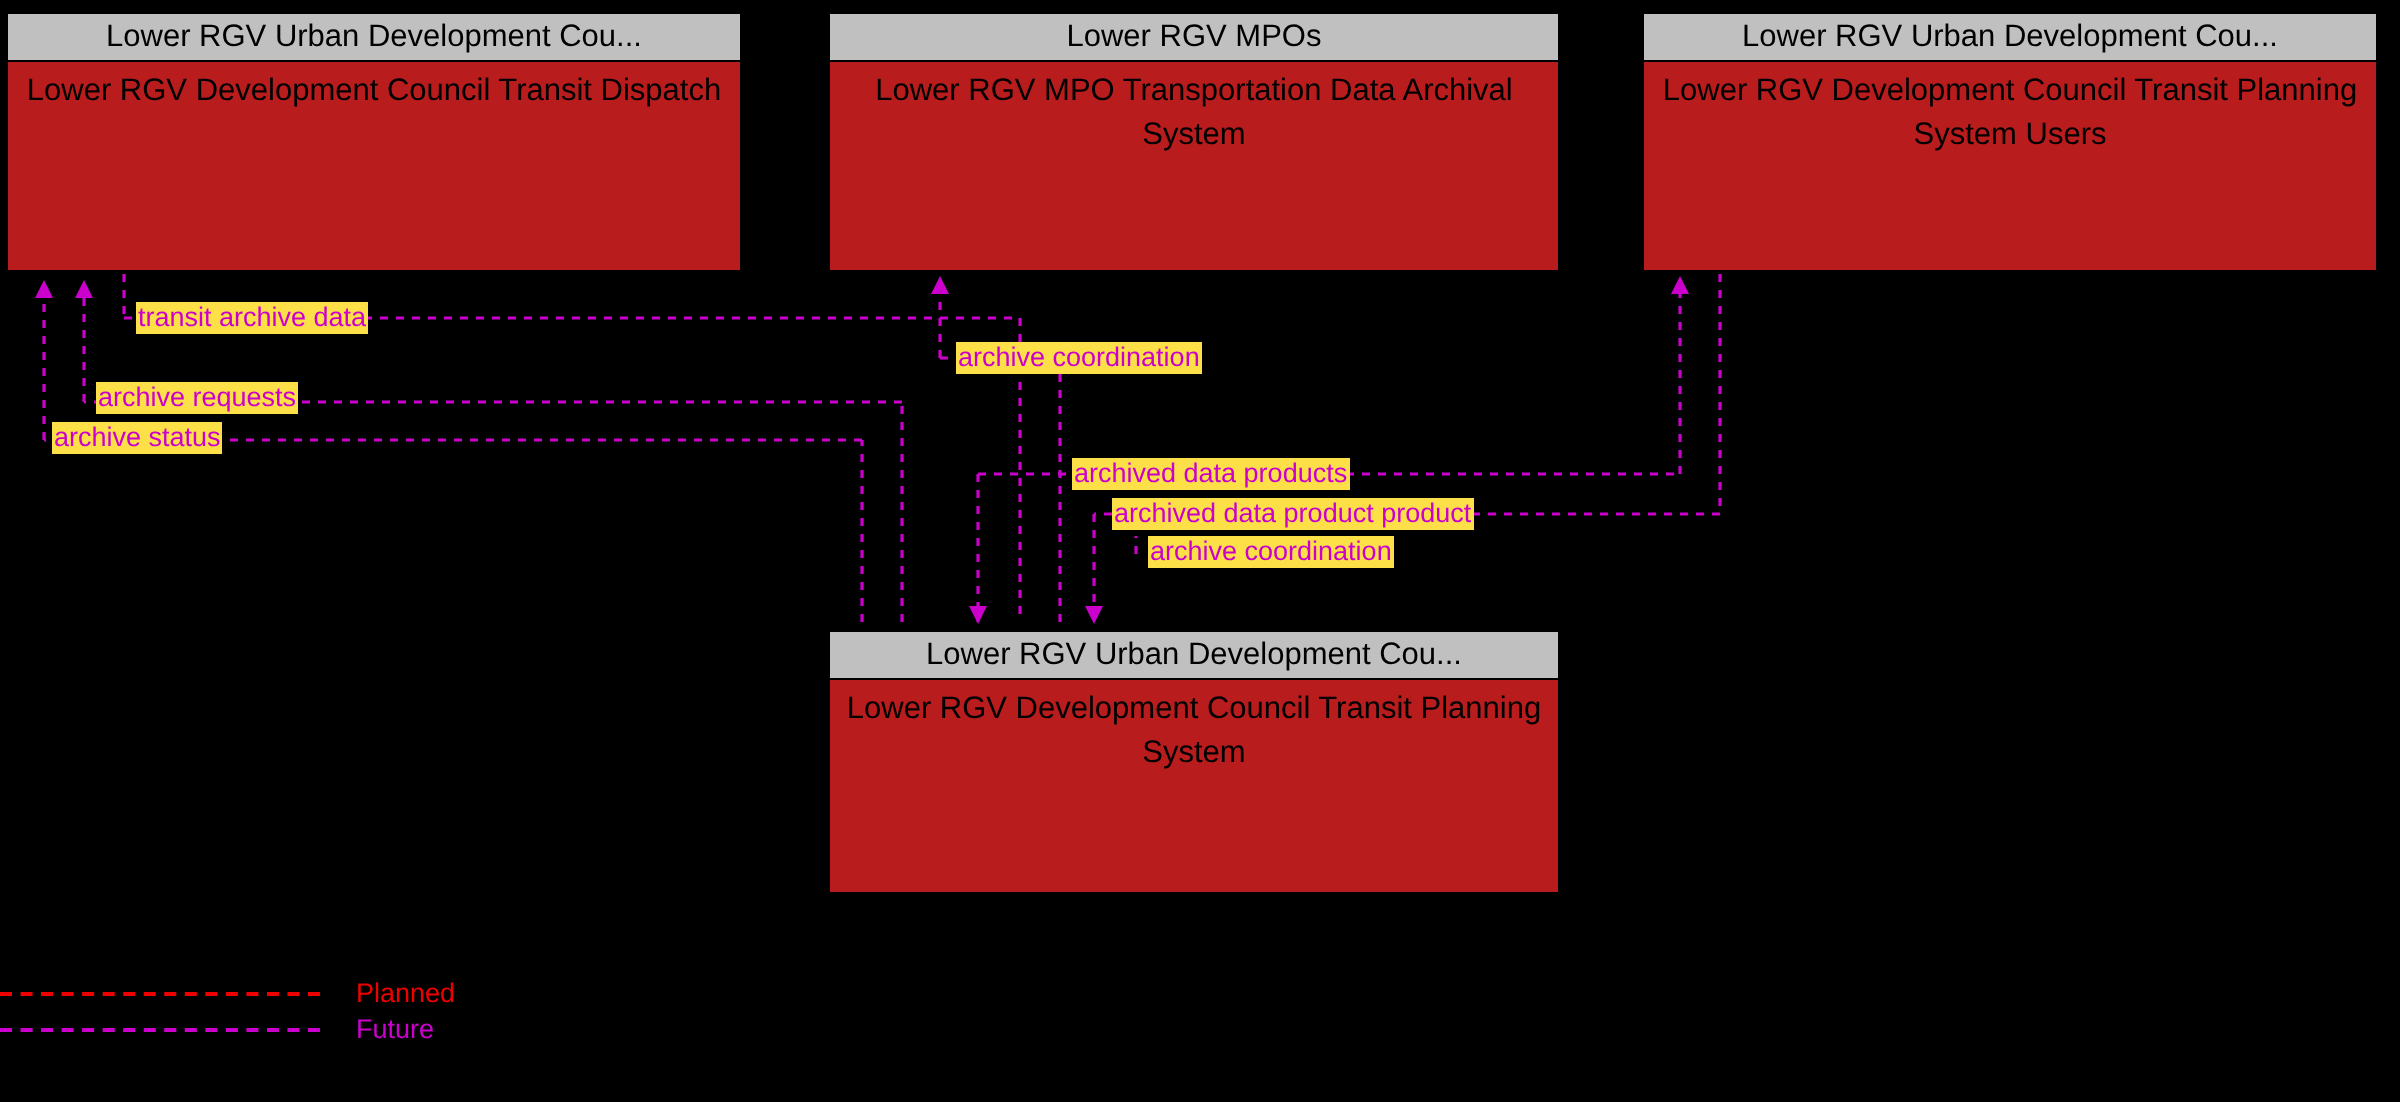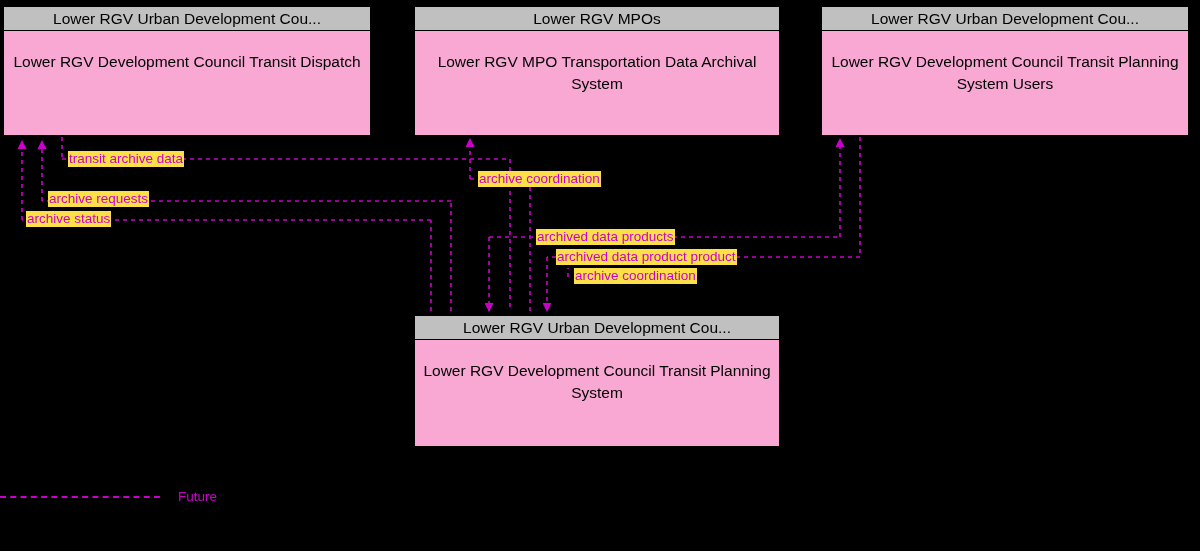--- a/index.html
+++ b/index.html
@@ -1,24 +1,24 @@
 <!DOCTYPE html>
 <html><head>
 <meta charset="utf-8">
 <title>Interconnect Diagram</title>
 <style>
   html,body{margin:0;padding:0;background:#000;}
   body{width:1200px;height:551px;position:relative;overflow:hidden;
        font-family:"Liberation Sans","DejaVu Sans",sans-serif;}
   #stage{position:absolute;left:0;top:0;width:1200px;height:551px;}
-  .box{position:absolute;background:#f9a8d4;border:2px solid #000000;box-sizing:border-box;}
+  .box{position:absolute;background:#b91c1c;border:2px solid #000000;box-sizing:border-box;}
   .box-header{background:#c0c0c0;border-bottom:1px solid #000;box-sizing:border-box;
       text-align:center;font-size:15.5px;color:#000;line-height:23px;height:24px;
       white-space:nowrap;overflow:hidden;}
-  .box-body{text-align:center;font-size:15.5px;color:#000;line-height:22px;padding-top:20px;
+  .box-body{text-align:center;font-size:15.5px;color:#000;line-height:22px;padding-top:4px;
       padding-left:4px;padding-right:4px;}
   svg.wires{position:absolute;left:0;top:0;width:1200px;height:551px;overflow:visible;}
   .flow-label{position:absolute;background:#fde047;color:#cc00cc;font-size:13.5px;
       line-height:16px;white-space:nowrap;padding:0 1px;}
   .legend{position:absolute;left:0;top:488px;width:300px;height:60px;}
   .legend-row{position:relative;height:18px;}
   .legend-line{position:absolute;left:0;top:8px;width:160px;height:0;}
   .legend-label{position:absolute;left:178px;top:0px;font-size:13.5px;line-height:17px;}
   .lg-existing{border-top:2px solid #0000cc;}
   .lg-planned{border-top:2px dashed #ee0000;}
@@ -116,18 +116,22 @@
   <div class="flow-label" style="left:26px;top:211px;">archive status</div>
 
   <div class="flow-label" style="left:536px;top:229px;">archived data products</div>
 
   <div class="flow-label" style="left:556px;top:249px;">archived data product product</div>
 
   <div class="flow-label" style="left:574px;top:268px;">archive coordination</div>
 
   <div class="legend">
     <div class="legend-row">
+      <div class="legend-line lg-planned"></div>
+      <div class="legend-label lbl-planned">Planned</div>
+    </div>
+    <div class="legend-row">
       <div class="legend-line lg-future"></div>
       <div class="legend-label lbl-future">Future</div>
     </div>
   </div>
 
 </div>
 
 </body></html>

